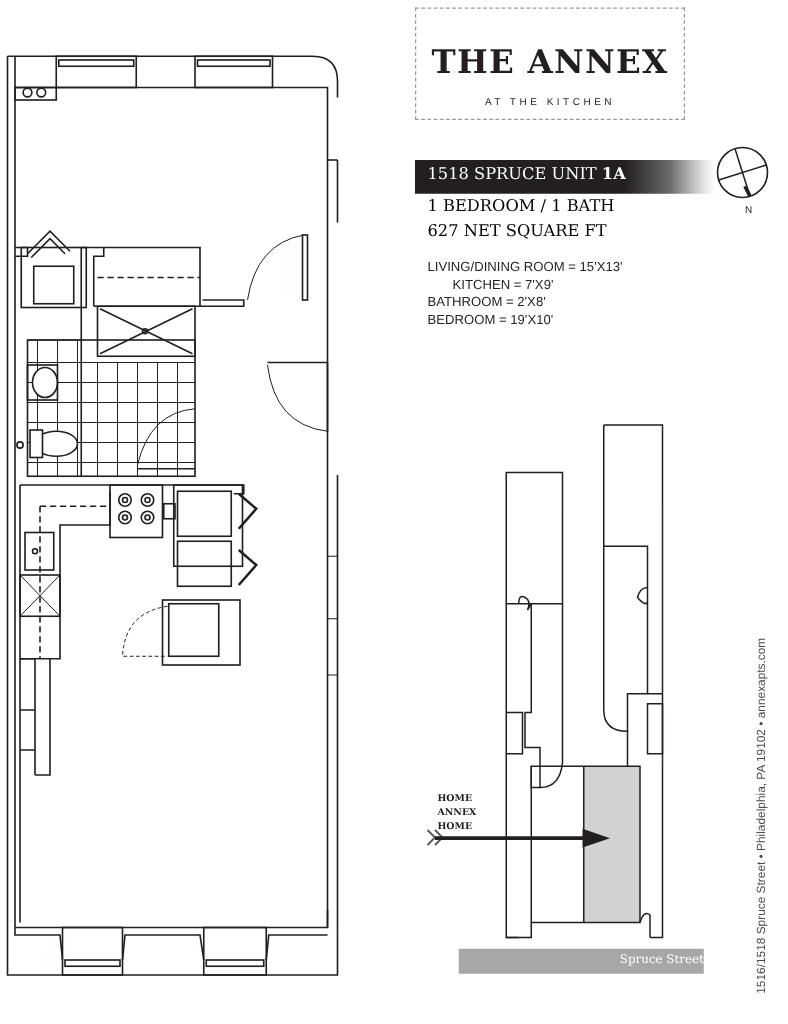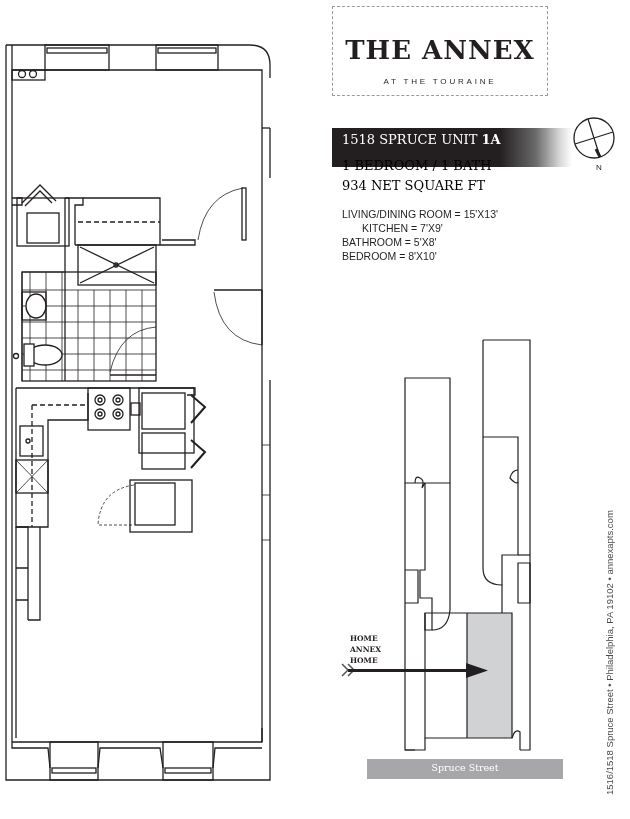--- a/index.html
+++ b/index.html
@@ -3,28 +3,28 @@
 <meta charset="utf-8">
 <style>
   html, body { margin: 0; padding: 0; background: #ffffff; }
   body { width: 630px; height: 819px; position: relative; overflow: hidden; font-family: "Liberation Sans", sans-serif; color: #231f20; }
   .abs { position: absolute; }
   .plan { position: absolute; left: 0; top: 0; }
   .logo-box { left: 332px; top: 6px; width: 216px; height: 90px; border: 1px dashed #9a9a9a; box-sizing: border-box; text-align: center; }
   .logo-top { position: absolute; top: 12px; left: 0; right: 0; font-family: "Liberation Sans", sans-serif; font-size: 8.5px; letter-spacing: 2.6px; color: #231f20; }
   .logo-main { position: absolute; top: 28px; left: 0; right: 0; font-family: "DejaVu Serif", serif; font-weight: bold; font-size: 26px; letter-spacing: 1px; color: #231f20; }
   .logo-sub { position: absolute; top: 70px; left: 0; right: 0; font-size: 8px; letter-spacing: 2.8px; color: #231f20; }
-  .unit-bar { left: 332px; top: 128px; width: 240px; height: 39px; background: linear-gradient(90deg, #231f20 0%, #231f20 70%, #6b6b6b 85%, #d8d8d8 95%, rgba(255,255,255,0) 100%); }
+  .unit-bar { left: 332px; top: 128px; width: 240px; height: 27px; background: linear-gradient(90deg, #231f20 0%, #231f20 70%, #6b6b6b 85%, #d8d8d8 95%, rgba(255,255,255,0) 100%); }
   .unit-label { position: absolute; left: 10px; top: 4px; font-family: "DejaVu Serif", serif; font-size: 13px; color: #ffffff; white-space: nowrap; }
   .unit-label b { font-family: "DejaVu Serif", serif; font-weight: bold; }
   .spec { left: 342px; font-family: "DejaVu Serif", serif; font-size: 13px; color: #000000; white-space: nowrap; }
   .room { left: 342px; font-size: 10.5px; color: #231f20; white-space: nowrap; }
   .compass { left: 570px; top: 114px; }
   .street-bar { left: 367px; top: 759px; width: 196px; height: 20px; background: #a7a7a9; }
-  .street-label { position: absolute; left: 0; right: 0; top: 3px; text-align: center; font-family: "DejaVu Serif", serif; font-size: 9.5px; color: #ffffff; }
+  .street-label { position: absolute; left: 0; right: 0; top: 3px; text-align: right; font-family: "DejaVu Serif", serif; font-size: 9.5px; color: #ffffff; }
   .home-label { left: 350px; font-family: "DejaVu Serif", serif; font-weight: bold; font-size: 7.5px; color: #231f20; line-height: 11px; }
   .address { left: 604px; top: 795px; transform-origin: 0 0; transform: rotate(-90deg); font-size: 9.5px; color: #4a4a4a; white-space: nowrap; }
 </style>
 </head>
 <body>
 
 <svg class="plan" width="300" height="819" viewBox="0 0 300 819" xmlns="http://www.w3.org/2000/svg" fill="none" stroke="#231f20" stroke-width="1.3">
 
   <g>
     <path d="M6 45 L6 780 L270 780 L270 745"></path>
@@ -133,45 +133,45 @@
     <path d="M12 742 L12 748 L48 748 L50 768 M98 768 L100 748 L160 748 L163 768 M213 768 L215 748 L262 748"></path>
   </g>
 
   <g stroke-width="0.8">
     <path d="M262 445 L270 445 M262 495 L270 495 M262 540 L270 540"></path>
   </g>
 </svg>
 
 <div class="abs logo-box">
   <div class="logo-main">THE ANNEX</div>
-  <div class="logo-sub">AT THE TOURAINE</div>
+  <div class="logo-sub">AT THE KITCHEN</div>
 </div>
 
 <div class="abs unit-bar">
   <div class="unit-label">
     <span>1518 SPRUCE UNIT</span>
     <b>1A</b>
   </div>
 </div>
 
 <svg class="abs compass" width="50" height="60" viewBox="0 0 50 60" fill="none" stroke="#231f20">
   <circle cx="24" cy="24" r="20" stroke-width="1.3" fill="#fff"></circle>
   <path d="M18 5 L30 43" stroke-width="1.2"></path>
   <path d="M26 35 L30 43" stroke-width="3"></path>
   <path d="M5 30 L43 18" stroke-width="1.2"></path>
   <text x="26" y="56" font-family="Liberation Sans, sans-serif" font-size="8" fill="#231f20" stroke="none">N</text>
 </svg>
 
 <div class="abs spec" style="top:158px;">1 BEDROOM / 1 BATH</div>
-<div class="abs spec" style="top:178px;">934 NET SQUARE FT</div>
+<div class="abs spec" style="top:178px;">627 NET SQUARE FT</div>
 
 <div class="abs room" style="top:208px;text-align:center;">LIVING/DINING ROOM = 15'X13'</div>
 <div class="abs room" style="top:222px;padding-left:20px;">KITCHEN = 7'X9'</div>
-<div class="abs room" style="top:236px;">BATHROOM = 5'X8'</div>
-<div class="abs room" style="top:250px;">BEDROOM = 8'X10'</div>
+<div class="abs room" style="top:236px;">BATHROOM = 2'X8'</div>
+<div class="abs room" style="top:250px;">BEDROOM = 19'X10'</div>
 
 <svg class="abs" style="left:380px; top:330px;" width="180" height="425" viewBox="0 0 180 425" fill="none" stroke="#231f20" stroke-width="1.2">
   <rect x="87" y="283" width="45" height="125" fill="#d1d2d4" stroke="none"></rect>
 
   <path d="M25 48 L70 48 L70 153 L25 153 Z"></path>
   <path d="M25 153 L25 420 L35 420"></path>
   <path d="M35 153 Q35 145 40 148 Q45 150 42 158 L45 153"></path>
   <path d="M45 153 L45 240 L40 240 L40 268 L52 268 L52 300 L45 300 L45 283"></path>
   <path d="M52 300 Q68 300 70 280 L70 153"></path>
   <path d="M25 240 L38 240 L38 273 L25 273"></path>

